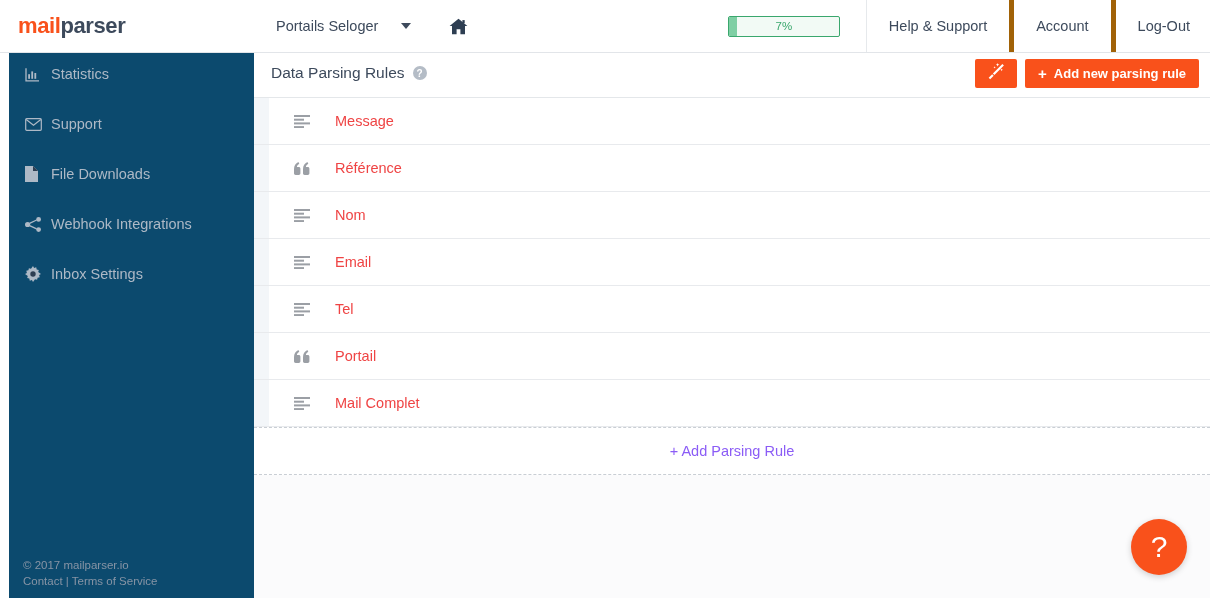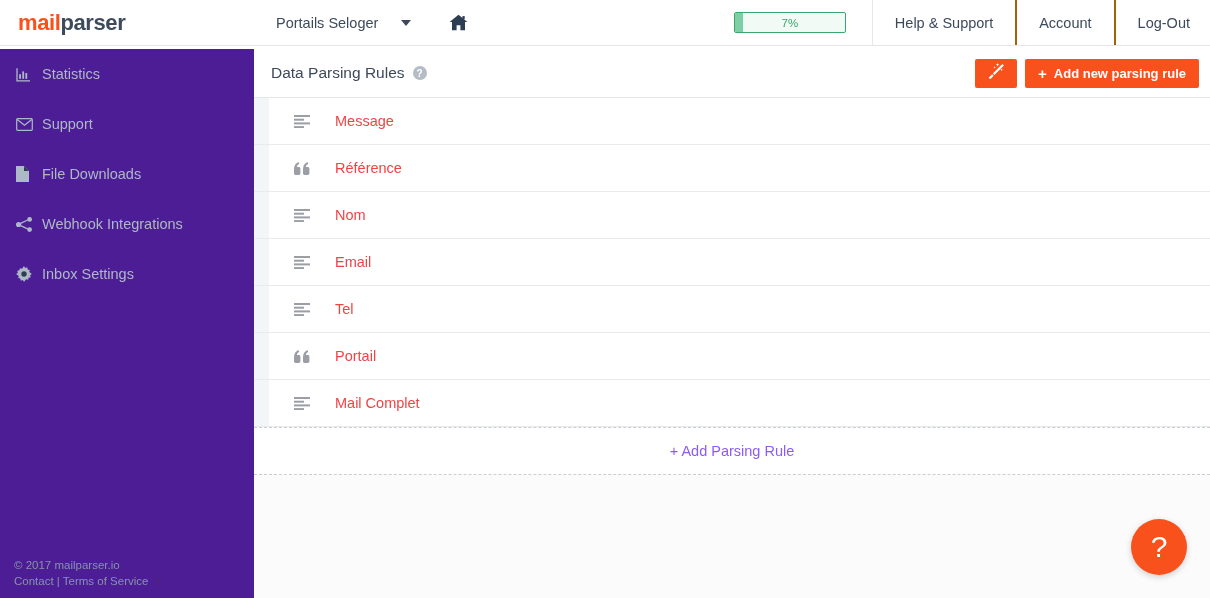--- a/index.html
+++ b/index.html
@@ -7,21 +7,21 @@
     width: 1210px; height: 598px;
     font-family: "Liberation Sans", sans-serif;
     background: #ffffff;
     overflow: hidden;
   }
   .app { position: relative; width: 1210px; height: 598px; }
 
   
   .topbar {
     position: absolute; top: 0; left: 0;
-    width: 1210px; height: 46px;
+    width: 1210px; height: 53px;
     background: #ffffff;
     border-bottom: 1px solid #e2e5e9;
     display: flex; align-items: stretch;
     z-index: 5;
   }
   .brand {
     width: 254px; display: flex; align-items: center;
     padding-left: 18px; flex: none;
   }
   .brand-text {
@@ -70,29 +70,29 @@
     background: #7fcfa4;
   }
   .quota-label {
     position: relative;
     display: flex; align-items: center; justify-content: center;
     height: 100%; font-size: 11.5px; color: #3aa76d;
   }
   .topnav-item {
     display: flex; align-items: center; padding: 0 22px;
     font-size: 14.5px; color: #3d4a5c; cursor: pointer;
-    border-right: 2px solid #a16207;
+    border-right: 5px solid #a16207;
   }
   .topnav-item:last-child { border-right: none; padding-right: 20px; }
 
   
   .sidebar {
-    position: absolute; top: 49px; left: 0;
+    position: absolute; top: 49px; left: 9px;
     width: 254px; height: 549px;
-    background: #4c1d95;
+    background: #0c4a6e;
   }
   .nav-item {
     display: flex; align-items: center;
     height: 50px; padding-left: 16px;
     color: #aeb9c6; font-size: 14.5px;
     cursor: pointer;
   }
   .nav-item .nav-ico {
     width: 26px; display: flex; align-items: center; justify-content: flex-start;
     color: #aeb9c6;

